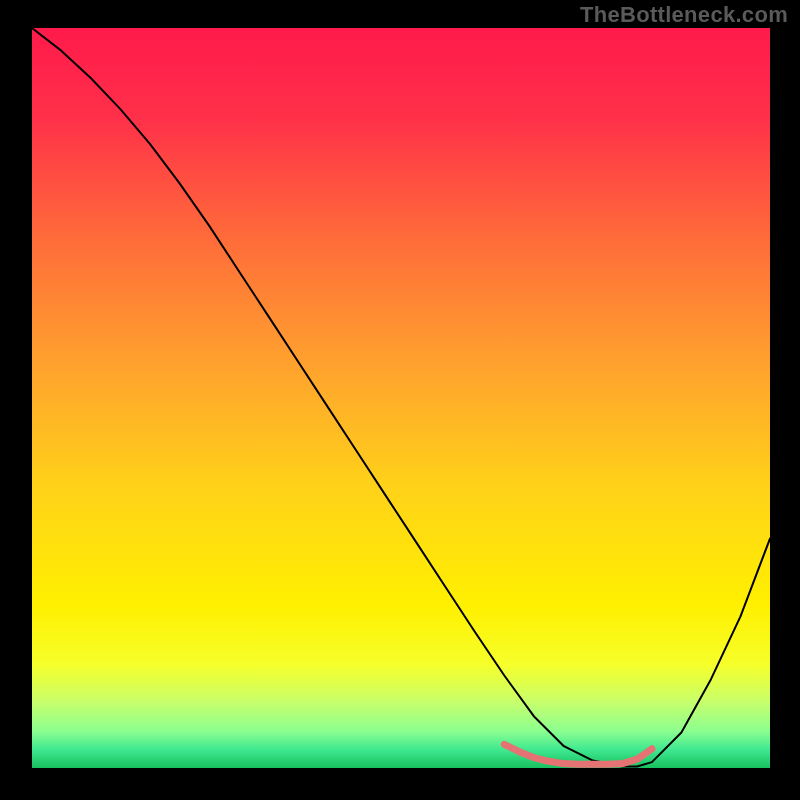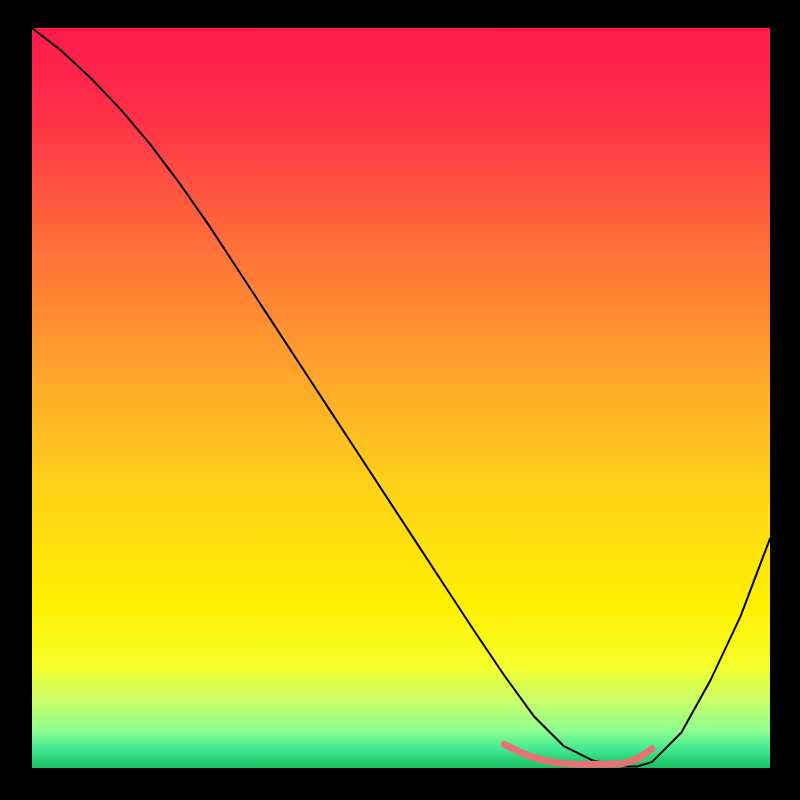--- a/index.html
+++ b/index.html
@@ -29,20 +29,21 @@
   svg {
     position: absolute;
     top: 0;
     left: 0;
   }
 </style>
 </head>
 <body>
 
 <div class="chart-wrap">
+  <div class="watermark">TheBottleneck.com</div>
   <svg id="chart-svg" width="800" height="800" viewBox="0 0 800 800">
       <defs>
         <linearGradient id="bg-grad" x1="0" y1="0" x2="0" y2="1">
           <stop offset="0%" stop-color="#ff1a4b"></stop>
           <stop offset="12%" stop-color="#ff3049"></stop>
           <stop offset="28.000000000000004%" stop-color="#ff6a3a"></stop>
           <stop offset="45%" stop-color="#ffa02e"></stop>
           <stop offset="62%" stop-color="#ffd219"></stop>
           <stop offset="78%" stop-color="#fff000"></stop>
           <stop offset="86%" stop-color="#f6ff2a"></stop>

